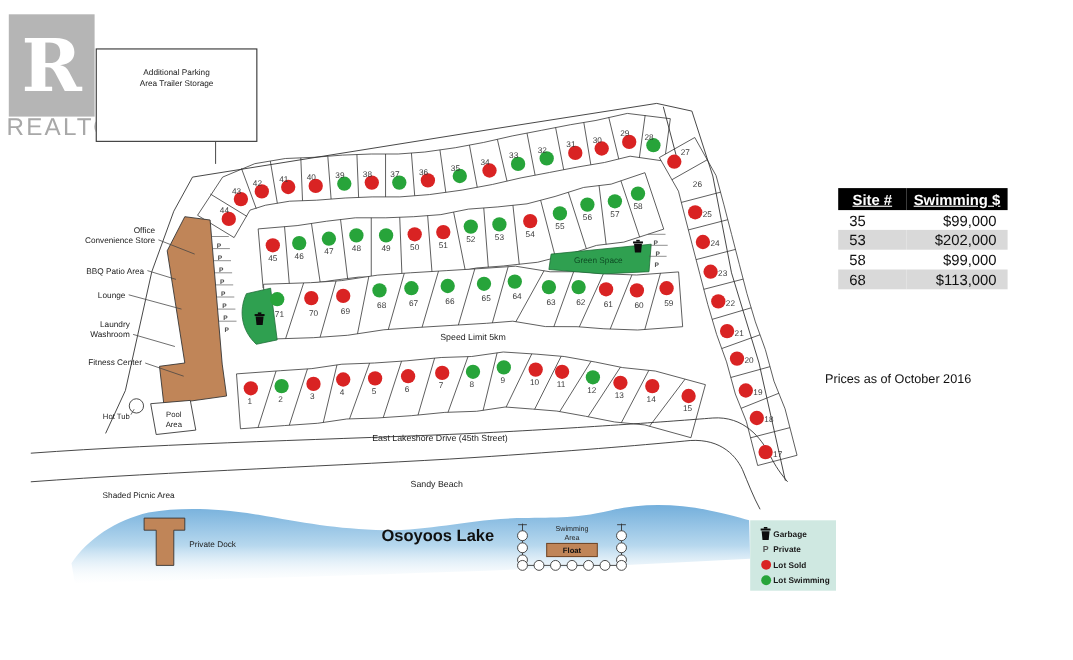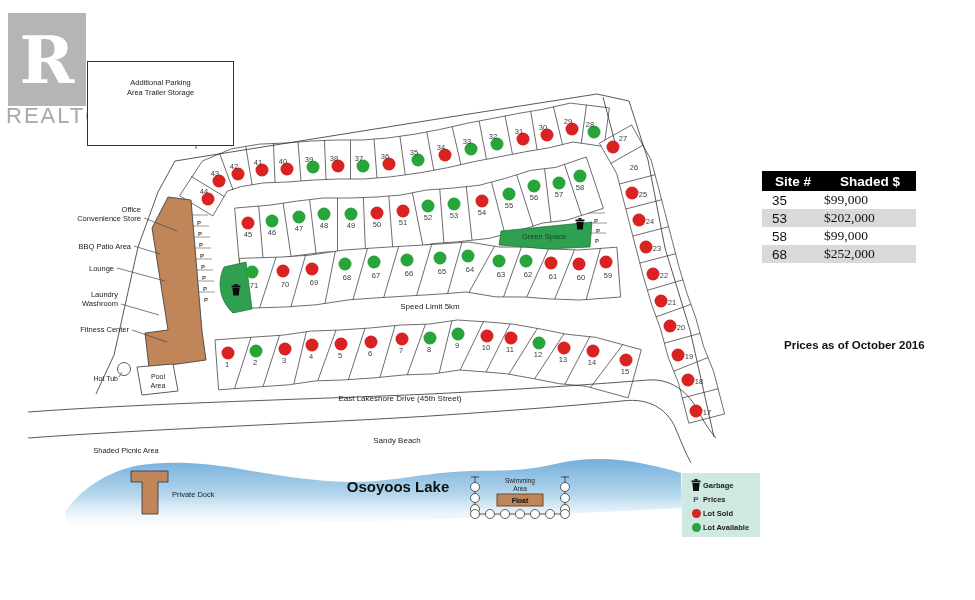--- a/index.html
+++ b/index.html
@@ -7,34 +7,34 @@
          font-family:"Liberation Sans",sans-serif;}
   #map-svg{position:absolute;left:0;top:0;}
   #map-svg text{font-family:"Liberation Sans",sans-serif;}
 
   .logo-block{position:absolute;left:8px;top:13px;width:78px;height:93px;background:#b5b5b5;
               display:flex;align-items:center;justify-content:center;}
   .logo-block span{color:#fff;font-family:"DejaVu Serif",serif;font-weight:bold;font-size:66px;line-height:1;}
   .logo-text{position:absolute;left:6px;top:103px;font-size:22px;color:#a8a8a8;letter-spacing:2px;}
   .logo-text sup{font-size:9px;letter-spacing:0;}
 
-  .parking-box{position:absolute;left:87px;top:61px;width:147px;height:85px;border:1px solid #333;
+  .parking-box{position:absolute;left:87px;top:44px;width:147px;height:85px;border:1px solid #333;
                background:#fff;box-sizing:border-box;text-align:center;padding-top:16px;
                font-size:7.5px;line-height:10px;color:#222;}
 
   .price-table{position:absolute;left:762px;top:171px;border-collapse:collapse;}
-  .price-table th{background:#000;color:#fff;font-size:13.5px;font-weight:bold;height:20px;padding:0 6px;}
+  .price-table th{background:#000;color:#fff;font-size:13.5px;font-weight:bold;height:20px;padding:0 6px;text-decoration:underline;}
   .price-table th.c1{width:50px;}
   .price-table th.c2{width:80px;}
   .price-table td{font-size:13.5px;color:#111;height:18px;padding:0;}
   .price-table td.site{padding-left:10px;text-align:left;}
-  .price-table td.price{padding-right:10px;font-family:Liberation Serif, serif;}
+  .price-table td.price{padding-right:10px;text-align:right;}
   .price-table tr.alt td{background:#d9d9d9;}
 
-  .prices-note{position:absolute;left:784px;top:339px;font-size:11.5px;font-weight:bold;color:#111;}
+  .prices-note{position:absolute;left:750px;top:339px;font-size:11.5px;font-weight:normal;color:#111;}
 
   .legend{position:absolute;left:682px;top:473px;width:78px;height:64px;background:#cfe8e1;
           box-sizing:border-box;padding:5px 0 0 7px;}
   .legend .row{display:flex;align-items:center;height:14px;text-align:center;}
   .legend .ic{width:14px;display:flex;justify-content:center;align-items:center;}
   .legend .lb{font-size:7.5px;font-weight:bold;color:#1a1a1a;}
   .legend .p{font-size:8px;font-weight:bold;color:#555;}
   .dot{width:9px;height:9px;border-radius:50%;display:inline-block;}
 </style>
 </head>
@@ -387,66 +387,66 @@
 
   <div class="parking-box">
     <div>Additional Parking</div>
     <div>Area Trailer Storage</div>
   </div>
 
   <table class="price-table">
     <thead>
       <tr>
         <th class="c1">Site #</th>
-        <th class="c2">Shaded $</th>
+        <th class="c2">Swimming $</th>
       </tr>
     </thead>
     <tbody id="price-table-body">
         <tr>
           <td class="site">35</td>
           <td class="price">$99,000</td>
         </tr>
         <tr class="alt">
           <td class="site">53</td>
           <td class="price">$202,000</td>
         </tr>
         <tr>
           <td class="site">58</td>
           <td class="price">$99,000</td>
         </tr>
         <tr class="alt">
           <td class="site">68</td>
-          <td class="price">$252,000</td>
+          <td class="price">$113,000</td>
         </tr>
       </tbody>
   </table>
   <div class="prices-note">Prices as of October 2016</div>
 
   <div class="legend">
     <div class="row">
       <span class="ic">
         <svg width="10" height="12" viewBox="0 0 10 12">
             <rect x="3.4" y="0" width="3.2" height="1.6" fill="#0c0c0c"></rect>
             <rect x="0.5" y="1.5" width="9" height="1.8" fill="#0c0c0c"></rect>
             <path d="M1.4,4 L8.6,4 L7.8,12 L2.2,12 Z" fill="#0c0c0c"></path>
           </svg>
       </span>
       <span class="lb">Garbage</span>
     </div>
     <div class="row">
       <span class="ic p">P</span>
-      <span class="lb">Prices</span>
+      <span class="lb">Private</span>
     </div>
     <div class="row">
       <span class="ic">
           <span class="dot" style="background:#d92323"></span>
         </span>
       <span class="lb">Lot Sold</span>
     </div>
     <div class="row">
       <span class="ic">
           <span class="dot" style="background:#27a43a"></span>
         </span>
-      <span class="lb">Lot Available</span>
+      <span class="lb">Lot Swimming</span>
     </div>
   </div>
 
 </div>
 
 </body></html>

